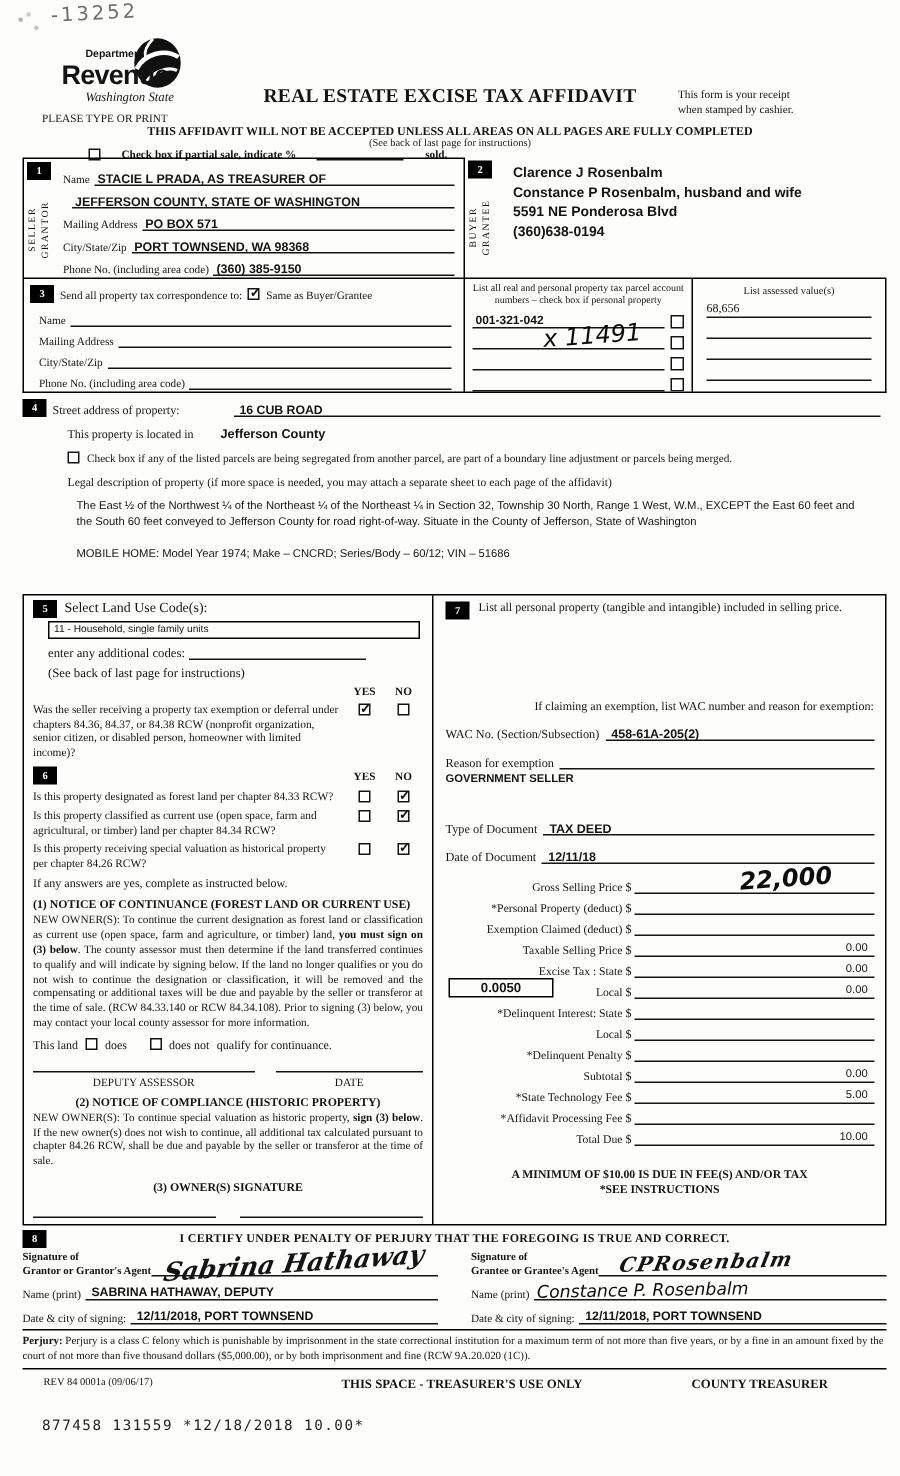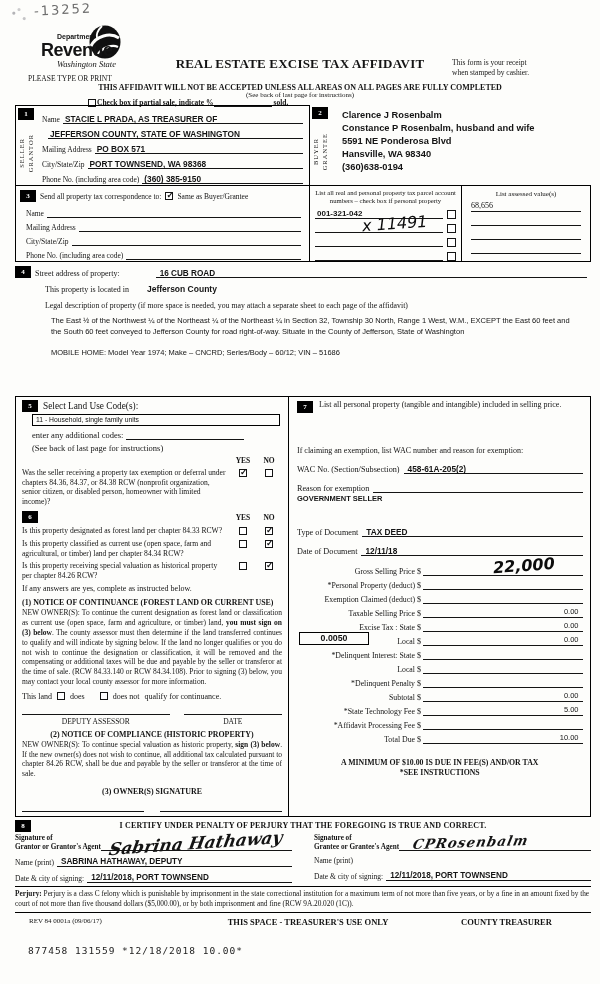--- a/index.html
+++ b/index.html
@@ -39,21 +39,21 @@
   .logo .rev  { position:absolute; left:-14px; top:10px; font:bold 18px "Liberation Sans", sans-serif; letter-spacing:-0.5px; }
   .logo .wst  { position:absolute; left:2px; top:29px; font:italic 8.5px "Liberation Serif", serif; }
   .logo .swirl{ position:absolute; left:33px; top:-6px; }
   .titleblk { left:140px; top:56px; width:320px; text-align:center; }
   .titleblk .t1 { font-weight:bold; font-size:13px; letter-spacing:0.2px; }
   .titleblk .t2 { font-size:10px; margin-top:3px; }
   .receiptnote { left:452px; top:58px; width:135px; font-size:7.5px; line-height:10px; }
   .typeprint { left:28px; top:74px; font-size:7.5px; }
   .warn { left:0; top:83px; width:600px; text-align:center; font-weight:bold; font-size:8px; }
   .seeback1 { left:150px; top:91px; width:300px; text-align:center; font-size:7px; }
-  .partial { left:88px; top:98px; display:flex; align-items:center; gap:1px; font-weight:bold; font-size:7.5px; }
+  .partial { left:59px; top:98px; display:flex; align-items:center; gap:14px; font-weight:bold; font-size:7.5px; }
   .partial .fline { width:58px; height:8px; }
 
   
   .uppertable { left:15px; top:105px; width:576px; height:157px; }
   .cell { position:absolute; }
   .cell-seller { left:0; top:0; width:295px; height:81px; border:1.5px solid #000; }
   .cell-buyer  { left:295px; top:0; width:281px; height:81px; border-bottom:1.5px solid #000; }
   .cell-s3     { left:0; top:81px; width:295px; height:76px; border-left:1.5px solid #000; border-right:1px solid #000; border-bottom:1.5px solid #000; }
   .cell-parcel { left:295px; top:81px; width:152px; height:76px; border-right:1px solid #000; border-bottom:1.5px solid #000; }
   .cell-assessed { left:447px; top:81px; width:129px; height:76px; border-right:1.5px solid #000; border-bottom:1.5px solid #000; }
@@ -116,21 +116,21 @@
   .assr .col { flex:1.5; text-align:center; font-size:7.5px; }
   .assr .col2 { flex:1; text-align:center; font-size:7.5px; }
   .assr .fline { height:1px; margin-bottom:2px; }
   .ctitle { text-align:center; font-weight:bold; font-size:7.9px; margin-top:4px; }
   .siglines { display:flex; gap:16px; margin-top:15px; }
   .siglines .fline { flex:1; height:1px; }
 
   .s7head { position:relative; min-height:22px; }
   .s7head .nbox { position:absolute; left:0; top:1px; }
   .s7head .txt { margin-left:22px; font-size:8px; line-height:10.5px; }
-  .exintro { margin-top:24px; font-size:8px; }
+  .exintro { margin-top:44px; font-size:8px;text-align:right; }
   .wacrow, .reasonrow, .typerow, .daterow { display:flex; align-items:flex-end; margin-top:9px; }
   .wacrow .lbl, .reasonrow .lbl, .typerow .lbl, .daterow .lbl { font-size:8.2px; flex:none; padding-right:4px; }
   .wacrow .grow, .reasonrow .grow, .typerow .grow, .daterow .grow { flex:1; height:10px; }
   .tval { font-family:"Liberation Sans", sans-serif; font-weight:600; font-size:8.3px; padding:0 4px; }
   .reasonval { margin-top:1px; font-family:"Liberation Sans", sans-serif; font-size:7.5px; font-weight:600; }
   .typerow { margin-top:24px; }
   .mrows { margin-top:6px; }
   .mrow { position:relative; display:flex; align-items:flex-end; height:14px; }
   .mlabel { width:118px; text-align:right; font-size:7.8px; flex:none; }
   .mdollar { font-size:8px; margin:0 2px; flex:none; }
@@ -243,21 +243,20 @@
     <div class="cell cell-buyer">
       <span class="nbox">2</span>
       <span class="vlabs">
         <span class="vlab">BUYER</span>
         <span class="vlab">GRANTEE</span>
       </span>
       <div class="buyertxt">
         <div>Clarence J Rosenbalm</div>
         <div>Constance P Rosenbalm, husband and wife</div>
         <div>5591 NE Ponderosa Blvd</div>
-        <div>Hansville, WA 98340</div>
         <div>(360)638-0194</div>
       </div>
     </div>
 
     <div class="cell cell-s3">
       <div class="s3head">
         <span class="nbox">3</span>
         <span>Send all property tax correspondence to:</span>
         <span class="cb">
             <span class="tick">✓</span>
@@ -335,20 +334,24 @@
 
   <div class="abs sec4">
     <div class="streetrow">
       <span class="nbox">4</span>
       <span class="lbl">Street address of property:</span>
       <span class="grow fline"><span class="val">16 CUB ROAD</span></span>
     </div>
     <div class="locrow">
       <span>This property is located in</span>
       <span class="val">Jefferson County</span>
+    </div>
+    <div class="segrow">
+      <span class="cb"></span>
+      <span>Check box if any of the listed parcels are being segregated from another parcel, are part of a boundary line adjustment or parcels being merged.</span>
     </div>
     <div class="legallbl">Legal description of property (if more space is needed, you may attach a separate sheet to each page of the affidavit)</div>
     <div class="legaltxt">The East ½ of the Northwest ¼ of the Northeast ¼ of the Northeast ¼ in Section 32, Township 30 North, Range 1 West, W.M., EXCEPT the East 60 feet and the South 60 feet conveyed to Jefferson County for road right-of-way.  Situate in the County of Jefferson, State of Washington</div>
     <div class="mobile">MOBILE HOME: Model Year 1974; Make – CNCRD; Series/Body – 60/12; VIN – 51686</div>
   </div>
 
   <div class="abs lowertable">
 
     <div class="lcell">
       <div class="s5head">
@@ -603,20 +606,23 @@
           <span class="siglbl">
             <span style="display:block">Signature of</span>
             <span style="display:block">Grantee or Grantee's Agent</span>
           </span>
           <span class="grow fline">
             <span class="script sig-grantee">CPRosenbalm</span>
           </span>
         </div>
         <div class="nrow">
           <span class="lbl">Name (print)</span>
+          <span class="grow fline">
+              <span class="hw hw-name">Constance P. Rosenbalm</span>
+            </span>
         </div>
         <div class="nrow">
           <span class="lbl">Date &amp; city of signing:</span>
           <span class="grow fline">
               <span class="val">12/11/2018, PORT TOWNSEND</span>
             </span>
         </div>
       </div>
     </div>
   </div>

